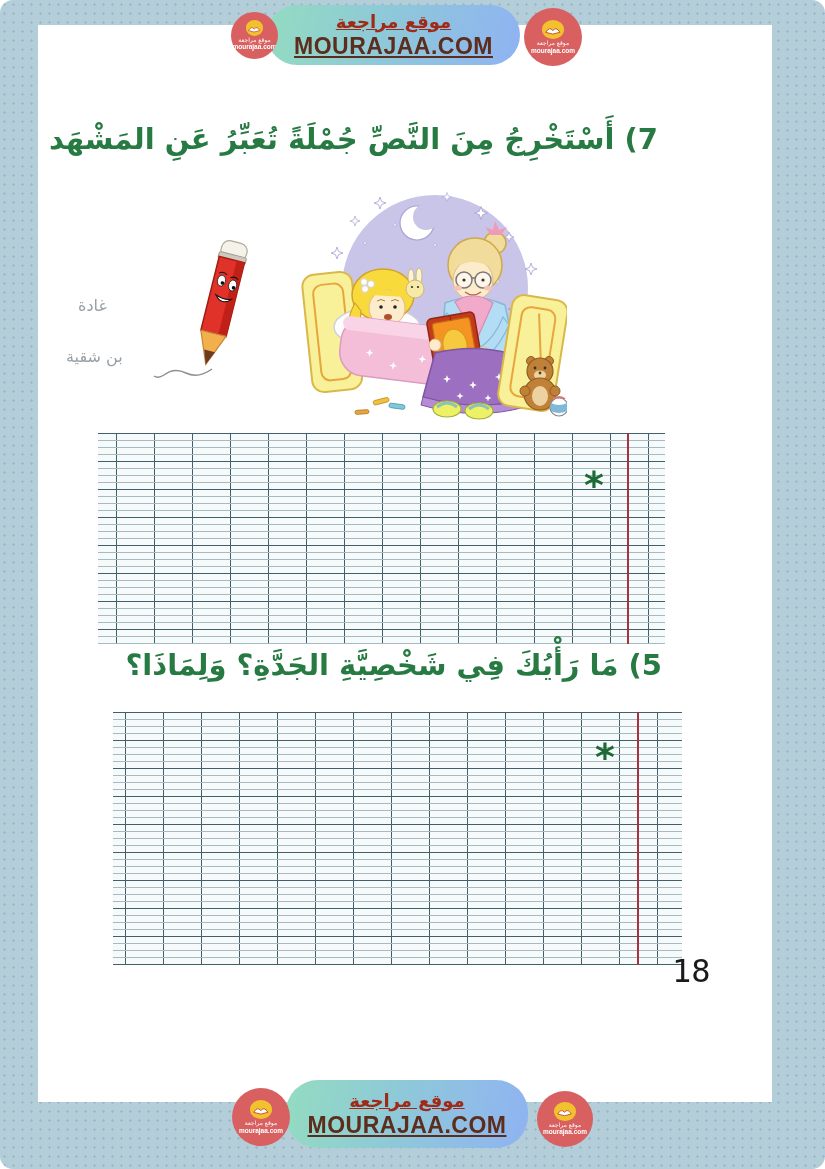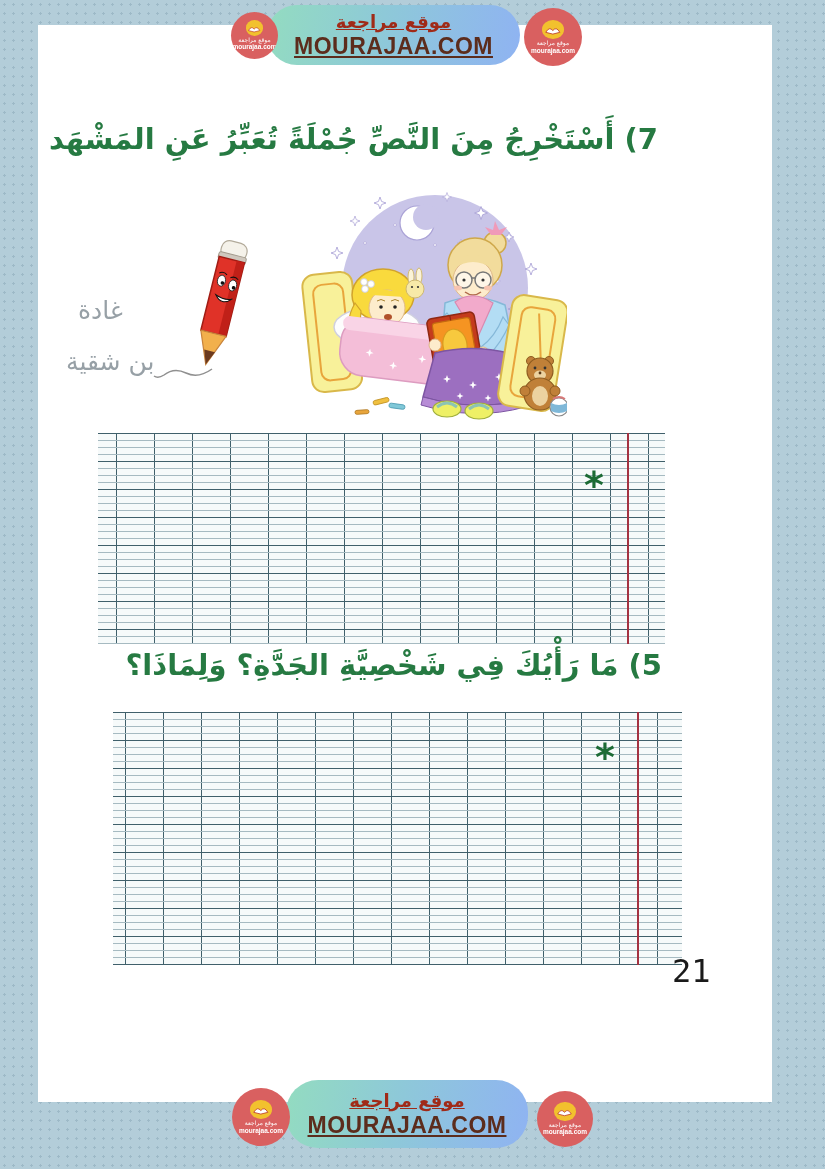--- a/index.html
+++ b/index.html
@@ -1,20 +1,20 @@
 <!DOCTYPE html>
 <html><head>
 <meta charset="utf-8">
 <style>
   html,body{margin:0;padding:0;}
   body{font-family:"DejaVu Sans", sans-serif;}
   .canvas{position:relative;width:825px;height:1169px;overflow:hidden;
     background-color:#b3cdd9;
     background-image:radial-gradient(circle,#9db9c7 1px, transparent 1.3px);
-    background-size:9px 9px;}
+    background-size:9px 9px;border-radius:13px;}
   .page{position:absolute;left:38px;top:25px;width:734px;height:1077px;background:#ffffff;}
 
   
   .pill{position:absolute;border-radius:32px;
     background:linear-gradient(100deg,#93dcc0 0%,#8ec9d8 45%,#8fb3f2 100%);
     display:flex;flex-direction:column;align-items:center;justify-content:center;z-index:3;}
   .pill .ar{color:#a02a18;font-weight:bold;font-size:18px;text-decoration:underline;line-height:1.25;}
   .pill .dom{color:#5c2c1c;font-weight:bold;font-size:23px;text-decoration:underline;letter-spacing:.5px;
     font-family:"Liberation Sans",sans-serif;line-height:1.15;}
   .pill-top{left:267px;top:5px;width:253px;height:60px;}
@@ -39,21 +39,21 @@
     background-image:
       repeating-linear-gradient(to bottom,#40606b 0,#40606b 1px,transparent 1px,transparent 28px),
       repeating-linear-gradient(to bottom,#a6bac1 0,#a6bac1 1px,transparent 1px,transparent 7px),
       repeating-linear-gradient(to right,#40606b 0,#40606b 1px,transparent 1px,transparent 38px);
     background-position:0 0,0 0,18px 0;}
   .grid-1{left:98px;top:433px;width:567px;height:211px;}
   .grid-2{left:113px;top:712px;width:569px;height:253px;background-position:0 0,0 0,12px 0;}
   .margin-line{position:absolute;top:0;bottom:0;width:2px;background:#a53241;}
   .asterisk{position:absolute;color:#1c6b35;font-weight:bold;font-size:38px;line-height:1;z-index:2;}
 
-  .author{position:absolute;color:#97a0a6;font-size:25px;direction:rtl;}
+  .author{position:absolute;color:#97a0a6;font-size:16px;direction:rtl;}
   .page-number{position:absolute;left:672px;top:952px;color:#1a1a1a;font-size:32px;
     font-family:"DejaVu Sans Mono",monospace;}
 
   .artwork{position:absolute;}
 </style>
 </head>
 <body>
 
 <div class="canvas">
 
@@ -259,21 +259,21 @@
     <div class="asterisk" style="left:486px;top:33px;">*</div>
   </div>
 
   <div class="question" style="right:163px;top:648px;">5) مَا رَأْيُكَ فِي شَخْصِيَّةِ الجَدَّةِ؟ وَلِمَاذَا؟</div>
 
   <div class="ruled grid-2">
     <div class="margin-line" style="left:524px;"></div>
     <div class="asterisk" style="left:482px;top:26px;">*</div>
   </div>
 
-  <div class="page-number">21</div>
+  <div class="page-number">18</div>
 
   <div class="pill pill-bottom">
     <div class="ar">موقع مراجعة</div>
     <div class="dom">MOURAJAA.COM</div>
   </div>
 
   <div class="logo" style="left:232px;top:1088px;width:58px;height:58px">
     <div class="logo-badge">
       <svg viewBox="0 0 20 14">
           <path d="M2 10 Q6 3 10 8 Q14 3 18 10 L10 12 Z" fill="#ffffff" stroke="#c24430" stroke-width="1"></path>

